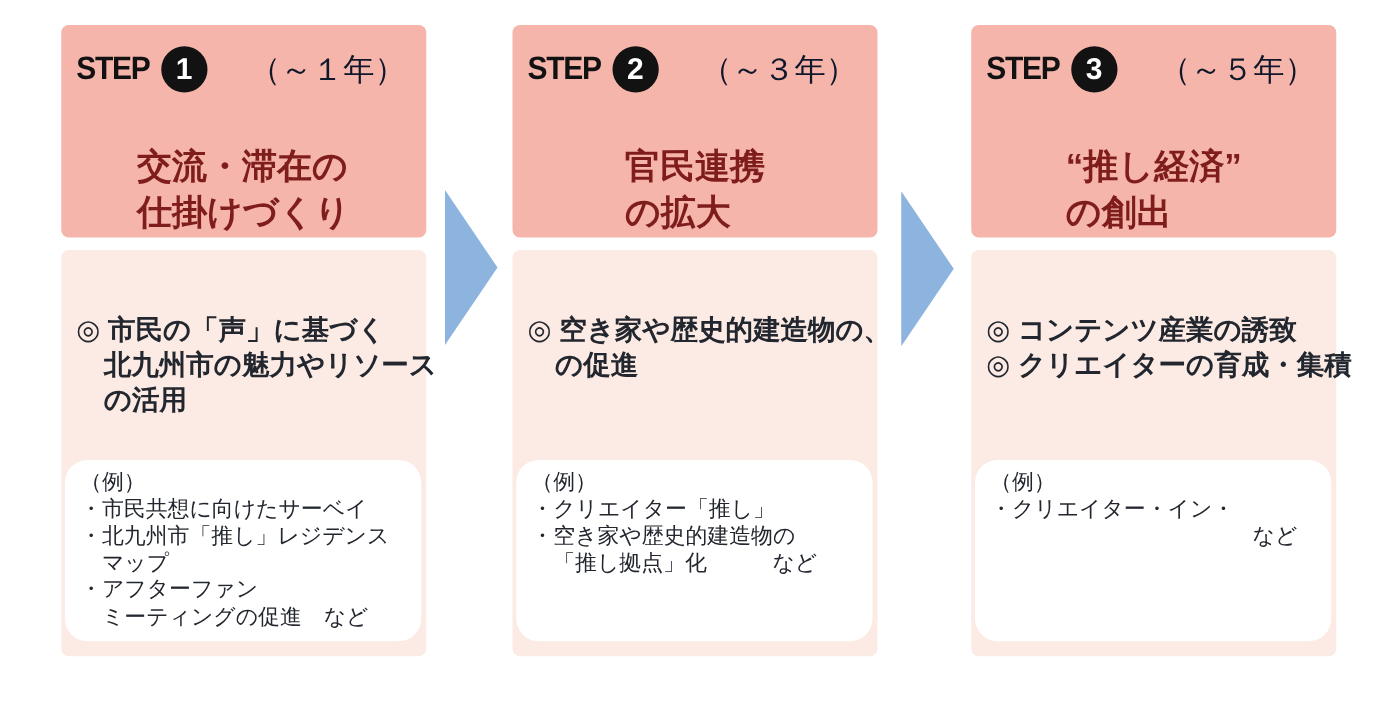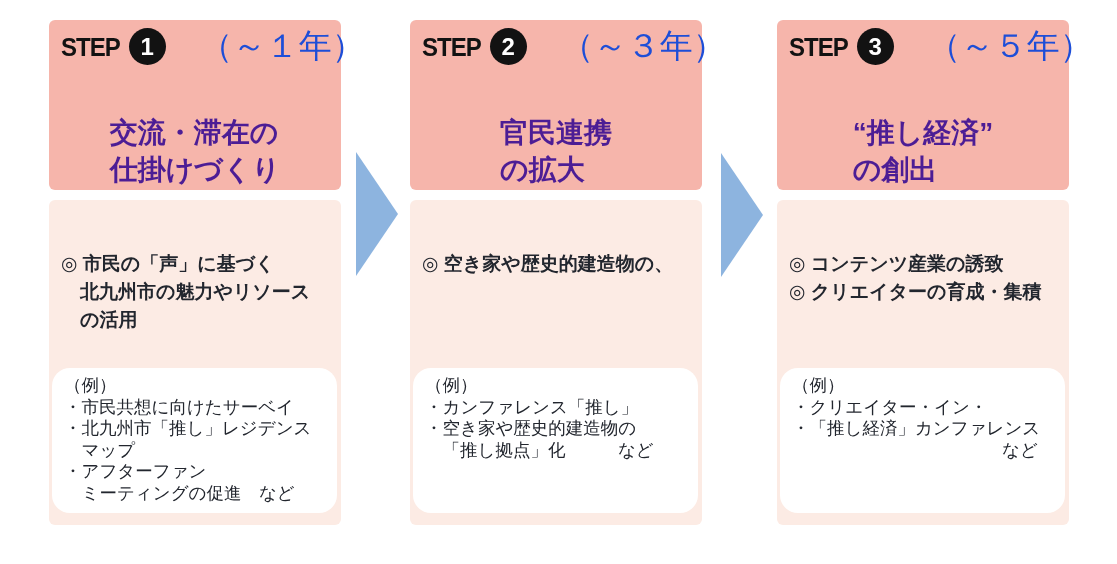--- a/index.html
+++ b/index.html
@@ -6,44 +6,44 @@
   .canvas{
     position:relative;width:1117px;height:564px;background:#ffffff;overflow:hidden;
     font-family:"Liberation Sans","DejaVu Sans",sans-serif;
     color:var(--text,#22262e);
   }
   .card{position:absolute;top:0;width:292px;height:564px;}
   .card-header{
     position:absolute;left:0;top:20px;width:292px;height:170px;
     background:var(--header-bg,#f6b5ab);border-radius:6px;
   }
-  .step-row{display:flex;align-items:center;padding:4px 14px 0 12px;}
+  .step-row{display:flex;align-items:center;padding:17px 14px 0 12px;}
   .step-word{
     font-size:24px;font-weight:700;color:#121212;letter-spacing:-1px;
     transform:scaleY(1.08);transform-origin:left center;
   }
   .step-circle{
     width:37px;height:37px;border-radius:50%;flex:0 0 37px;
     background:var(--circle-bg,#121212);color:#ffffff;
     font-size:24px;font-weight:700;line-height:1;
     display:flex;align-items:center;justify-content:center;margin-left:9px;
   }
-  .step-duration{font-size:33px;font-weight:500;margin-left:34px;color:#1d4ed8;white-space:pre;}
+  .step-duration{font-size:25px;font-weight:500;margin-left:34px;color:#0f172a;white-space:pre;}
   .step-title{
     position:absolute;top:94px;left:50%;transform:translateX(-50%);
-    font-size:28px;line-height:37px;font-weight:700;color:#4c1d95;
+    font-size:28px;line-height:37px;font-weight:700;color:#7f1d1d;
     text-align:left;white-space:pre;
   }
   .card-body{
     position:absolute;left:0;top:200px;width:292px;height:325px;
     background:var(--body-bg,#fcebe4);border-radius:6px;
   }
   .points{
     position:absolute;top:50px;left:0;right:0;padding:0 4px 0 12px;
-    font-size:19px;line-height:28px;font-weight:600;
+    font-size:22px;line-height:28px;font-weight:600;
   }
   .example-box{
     position:absolute;left:3px;right:4px;top:168px;bottom:12px;box-sizing:border-box;
     background:var(--box-bg,#ffffff);border-radius:18px;
     padding:7px 12px;font-size:17.5px;line-height:21.6px;font-weight:500;
   }
   .line{white-space:pre;}
   .arrow{
     position:absolute;width:0;height:0;
     border-top:62px solid transparent;border-bottom:62px solid transparent;
@@ -93,24 +93,25 @@
       <div class="step-row">
         <span class="step-word">STEP</span>
         <span class="step-circle">2</span>
         <span class="step-duration">（～３年）</span>
       </div>
       <div class="step-title"><div class="line">官民連携</div><div class="line">の拡大</div></div>
     </div>
     <div class="card-body">
       <div class="points">
           <div class="line">◎ 空き家や歴史的建造物の、</div>
+          <div class="line">　の促進</div>
         </div>
       <div class="example-box">
           <div class="line">（例）</div>
-          <div class="line">・カンファレンス「推し」</div>
+          <div class="line">・クリエイター「推し」</div>
           <div class="line">・空き家や歴史的建造物の</div>
           <div class="line">　「推し拠点」化　　　など</div>
         </div>
     </div>
   </div>
 
   <div class="arrow arrow-2"></div>
 
   <div class="card card-3">
     <div class="card-header">
@@ -122,19 +123,18 @@
       <div class="step-title"><div class="line">“推し経済”</div><div class="line">の創出</div></div>
     </div>
     <div class="card-body">
       <div class="points">
           <div class="line">◎ コンテンツ産業の誘致</div>
           <div class="line">◎ クリエイターの育成・集積</div>
         </div>
       <div class="example-box">
           <div class="line">（例）</div>
           <div class="line">・クリエイター・イン・</div>
-          <div class="line">・「推し経済」カンファレンス</div>
           <div class="line">　　　　　　　　　　　　など</div>
         </div>
     </div>
   </div>
 
 </div>
 
 </body></html>

